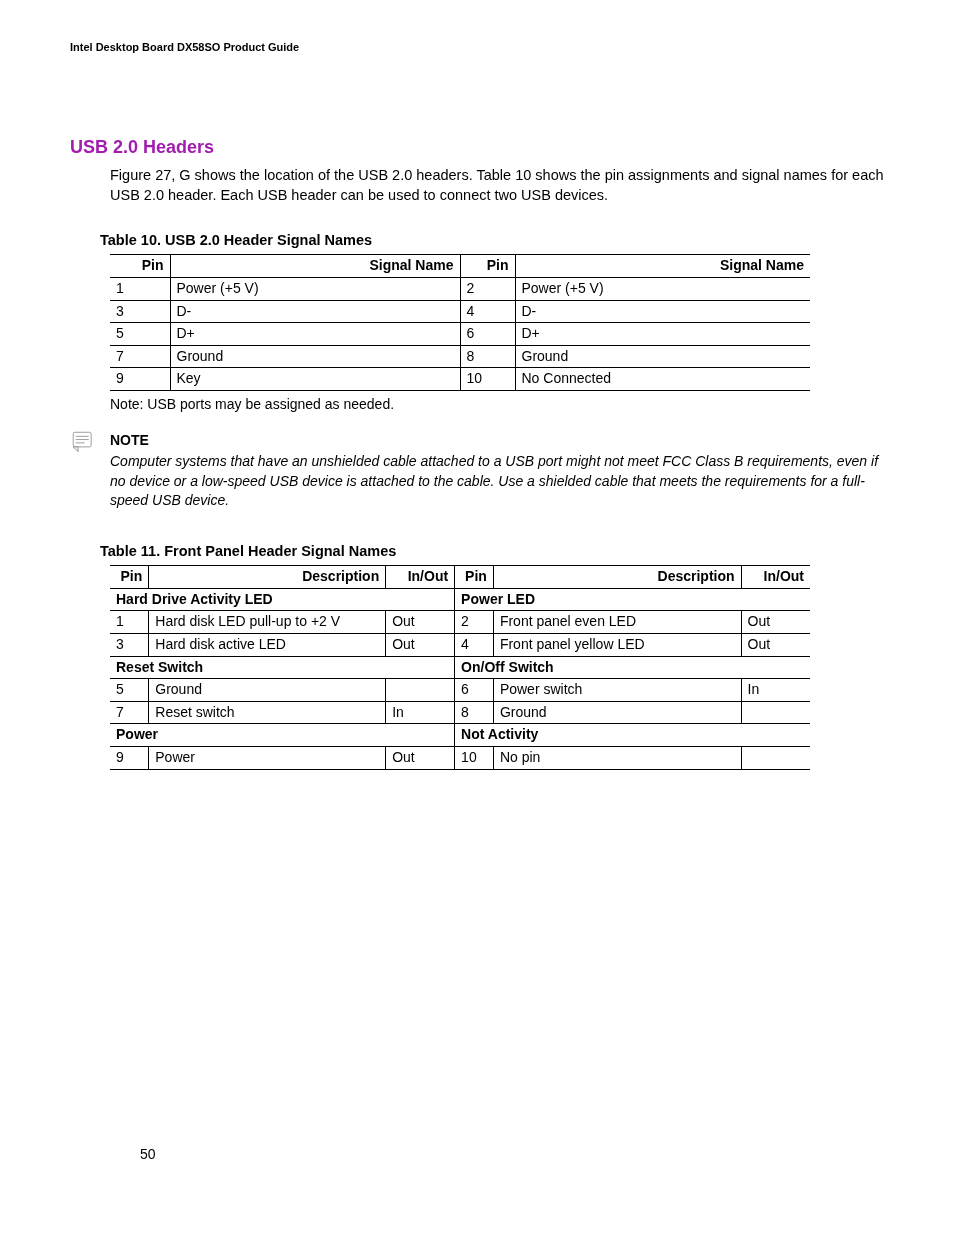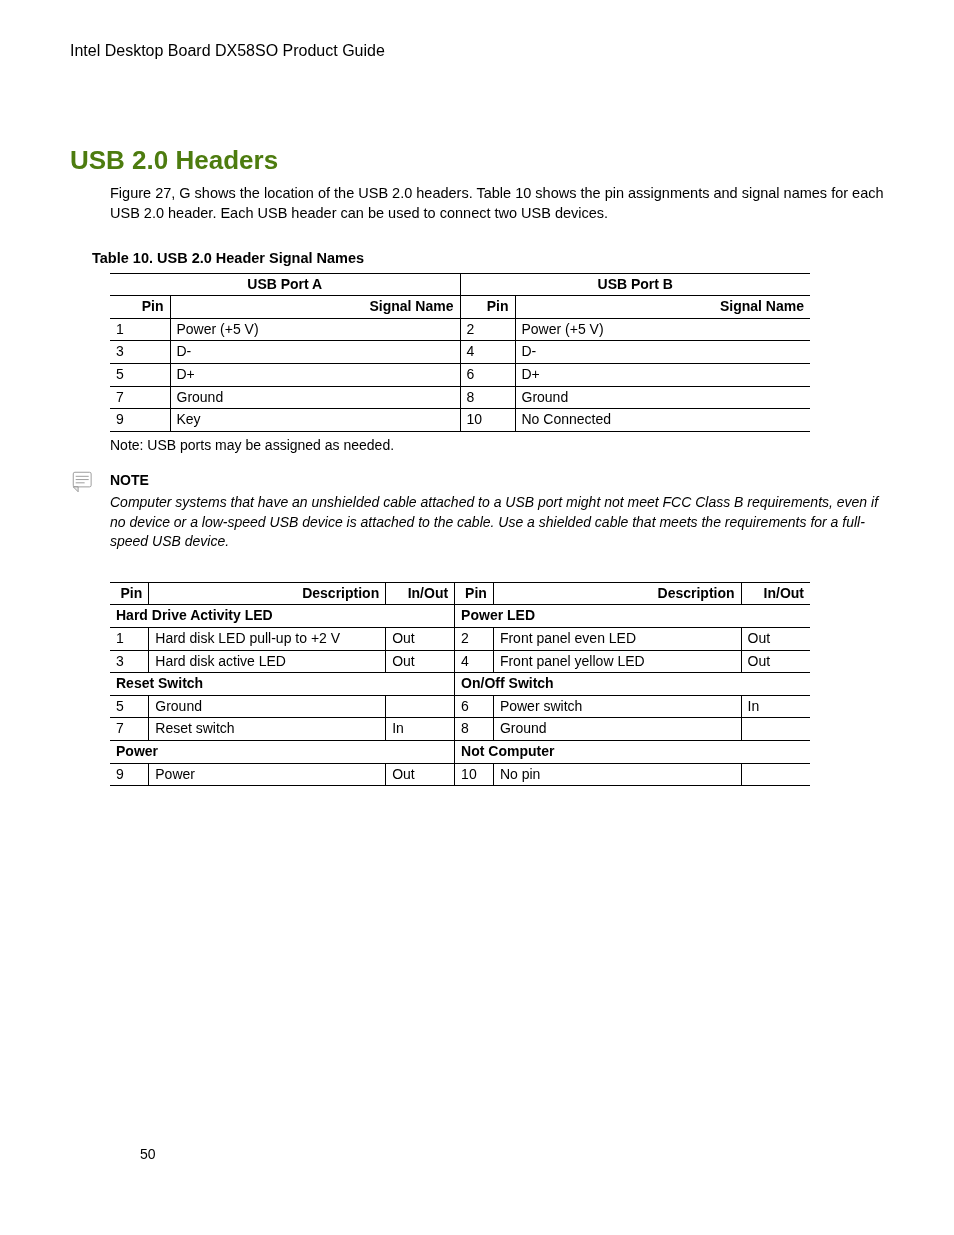--- a/index.html
+++ b/index.html
@@ -7,37 +7,37 @@
     font-size: 14px;
     color: #000;
     background: #fff;
     margin: 0;
     padding: 40px 70px 40px 70px;
     width: 954px;
     box-sizing: border-box;
     line-height: 1.4;
   }
   .running-header {
-    font-weight: normal;
-    font-size: 16px;
+    font-weight: bold;
+    font-size: 11px;
     margin-bottom: 80px;
   }
   h1.section-title {
-    color: #4d7c0f;
-    font-size: 26px;
+    color: #a21caf;
+    font-size: 18px;
     font-weight: bold;
     margin: 4px 0 4px 0;
   }
   .body-text {
     margin: 0 0 20px 40px;
     font-size: 14.5px;
   }
   .table-caption {
     font-weight: bold;
-    margin: 25px 0 4px 22px;
+    margin: 25px 0 4px 30px;
     font-size: 14.5px;
   }
   table {
     border-collapse: collapse;
     margin-left: 40px;
     width: 700px;
     font-size: 14px;
   }
   table td, table th {
     border: 1px solid #000;
@@ -99,24 +99,20 @@
 
 <div class="table-caption">Table 10. USB 2.0 Header Signal Names</div>
 <table class="t10">
   <colgroup>
         <col class="c1">
         <col class="c2">
         <col class="c3">
         <col class="c4">
       </colgroup>
   <tbody>
-        <tr>
-    <td colspan="2" class="super-head vline-r">USB Port A</td>
-    <td colspan="2" class="super-head">USB Port B</td>
-  </tr>
   <tr>
     <td class="col-head vline-r">Pin</td>
     <td class="col-head vline-r">Signal Name</td>
     <td class="col-head vline-r">Pin</td>
     <td class="col-head">Signal Name</td>
   </tr>
   </tbody>
       <tbody id="t10-body">
         <tr>
           <td class="vline-r">1</td>
@@ -160,20 +156,21 @@
           <line x1="7" y1="13" x2="23" y2="13" stroke="#888"></line>
           <line x1="7" y1="17" x2="18" y2="17" stroke="#888"></line>
           <path d="M4 22 L10 28 L10 22 Z" fill="#eee" stroke="#888"></path>
         </svg>
   </span>
   <div class="note-head">NOTE</div>
   <div class="note-body">Computer systems that have an unshielded cable attached to a USB port might not meet FCC Class B requirements, even if no device or a low-speed USB device is attached to the cable.  Use a shielded cable that meets the requirements for a full-speed USB device.</div>
 </div>
 
 
+<div class="table-caption">Table 11. Front Panel Header Signal Names</div>
 <table class="t11 t11b">
   <colgroup>
         <col class="p1">
         <col class="d1">
         <col class="io1">
         <col class="p2">
         <col class="d2">
         <col class="io2">
       </colgroup>
   <tbody>
@@ -222,21 +219,21 @@
         <tr>
           <td class="vline-r">7</td>
           <td class="vline-r">Reset switch</td>
           <td class="vline-r">In</td>
           <td class="vline-r">8</td>
           <td class="vline-r">Ground</td>
           <td></td>
         </tr>
         <tr>
           <td colspan="3" class="grp-head vline-r">Power</td>
-          <td colspan="3" class="grp-head">Not Computer</td>
+          <td colspan="3" class="grp-head">Not Activity</td>
         </tr>
         <tr>
           <td class="vline-r">9</td>
           <td class="vline-r">Power</td>
           <td class="vline-r">Out</td>
           <td class="vline-r">10</td>
           <td class="vline-r">No pin</td>
           <td></td>
         </tr>
       </tbody>

